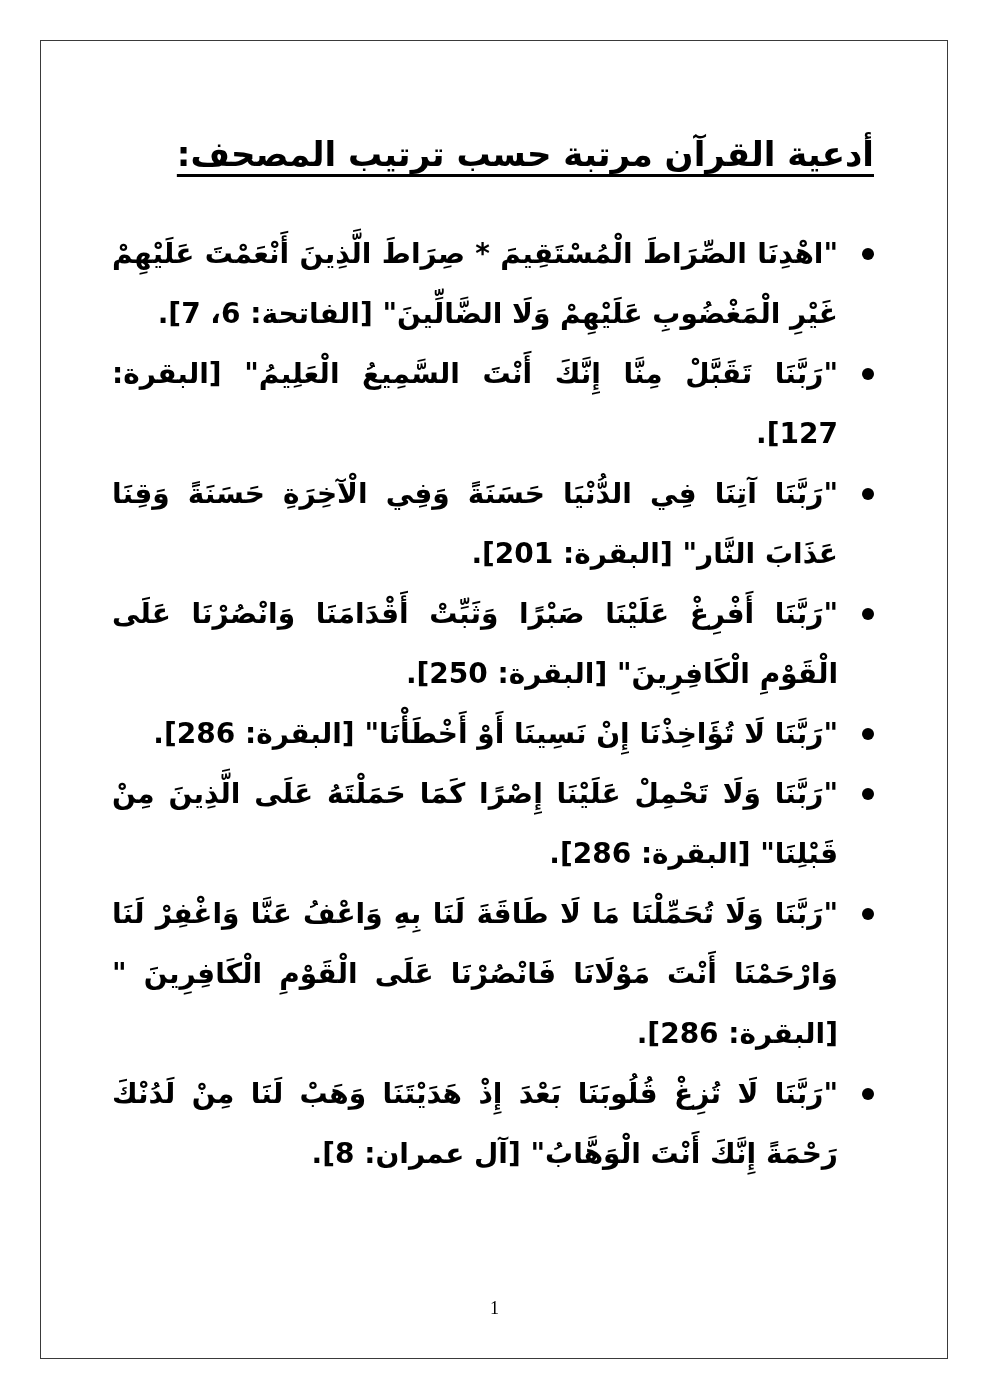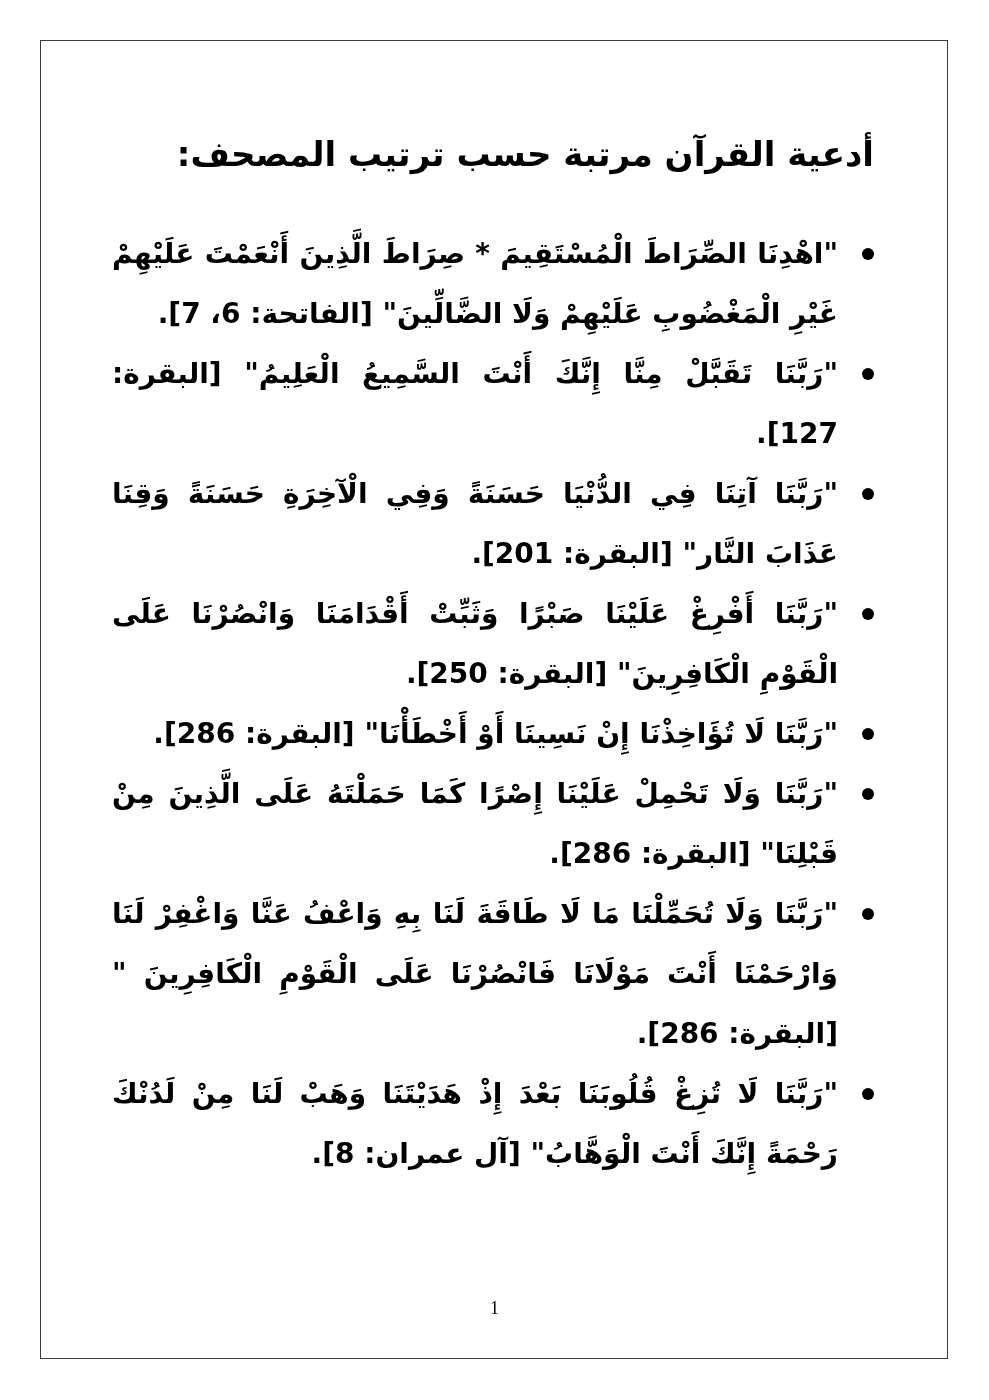--- a/index.html
+++ b/index.html
@@ -28,20 +28,21 @@
       top: 110px;
       width: 762px;
       direction: rtl;
       font-family: "DejaVu Sans", sans-serif;
       color: #000;
     }
     .doc-title {
       font-family: "DejaVu Sans", sans-serif;
       font-weight: bold;
       font-size: 34px;
+      text-decoration: underline;
       text-decoration-thickness: 3px;
       text-underline-offset: 8px;
       margin: 14px 0 0 0;
       line-height: 60px;
       text-align: right;
     }
     .dua-list {
       list-style: none;
       margin: 40px 0 0 0;
       padding: 0;

